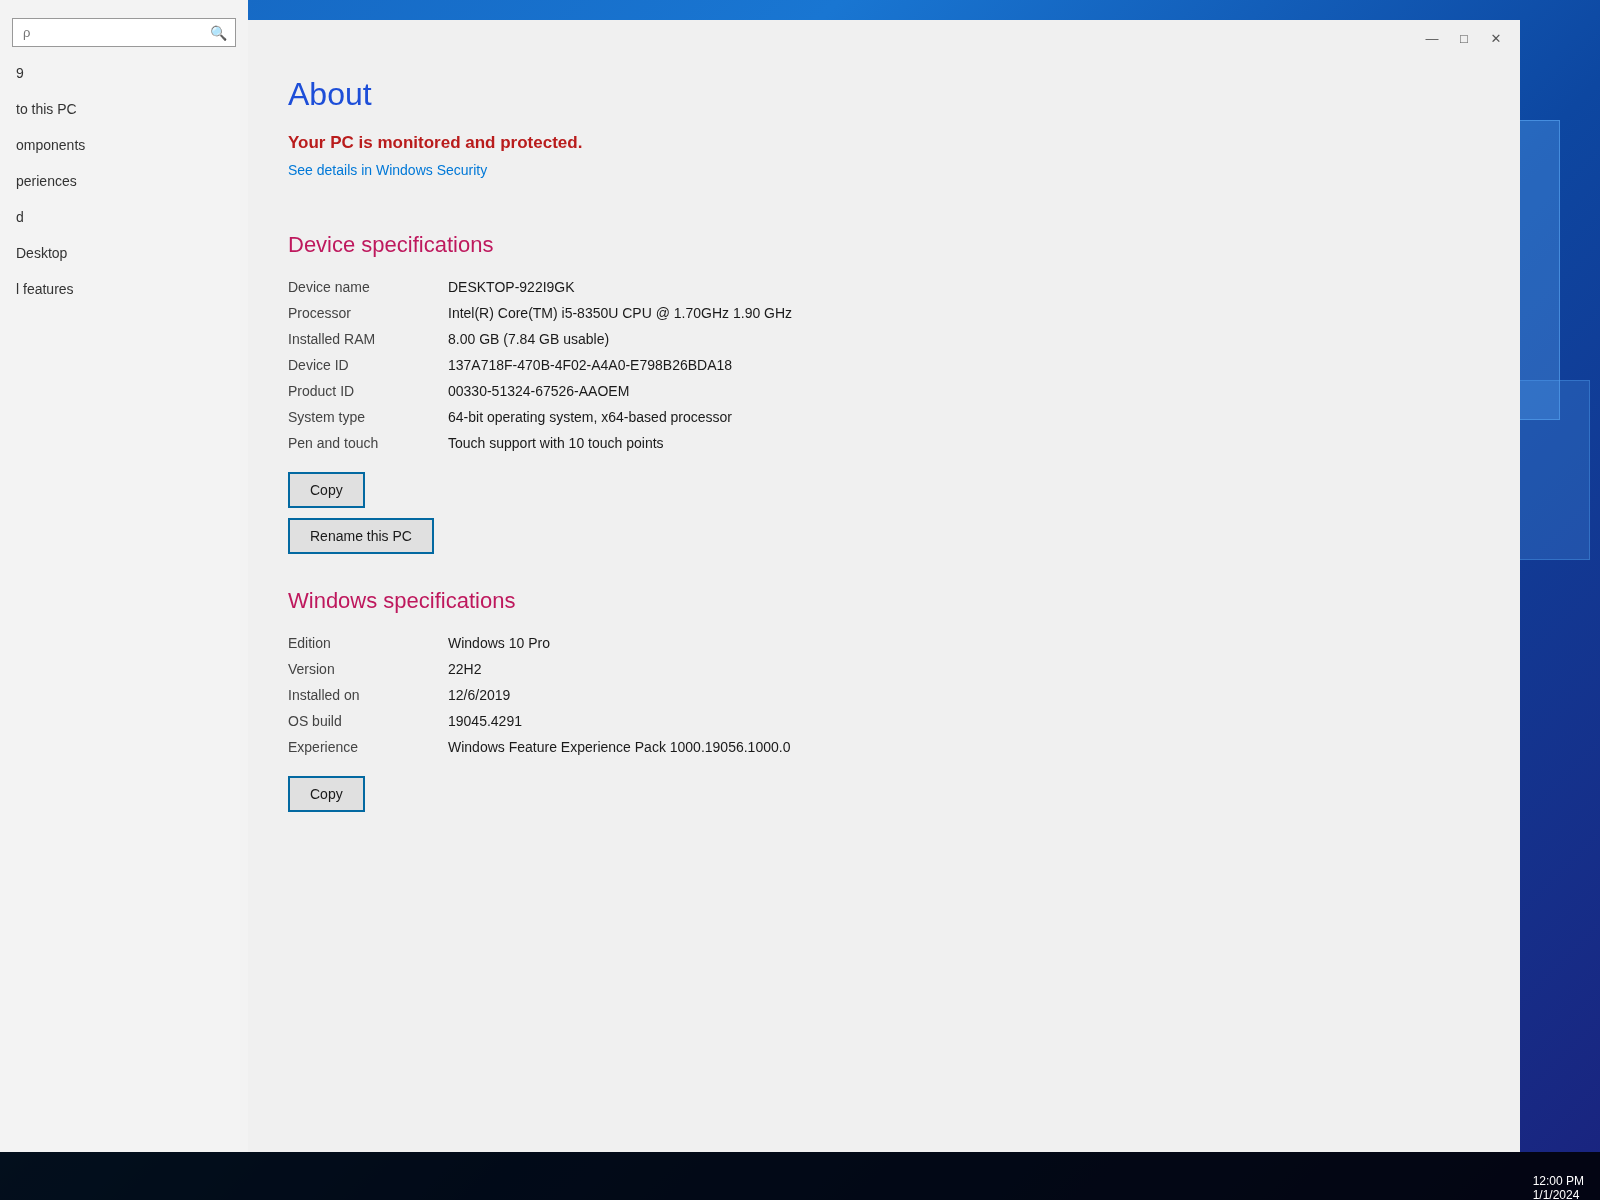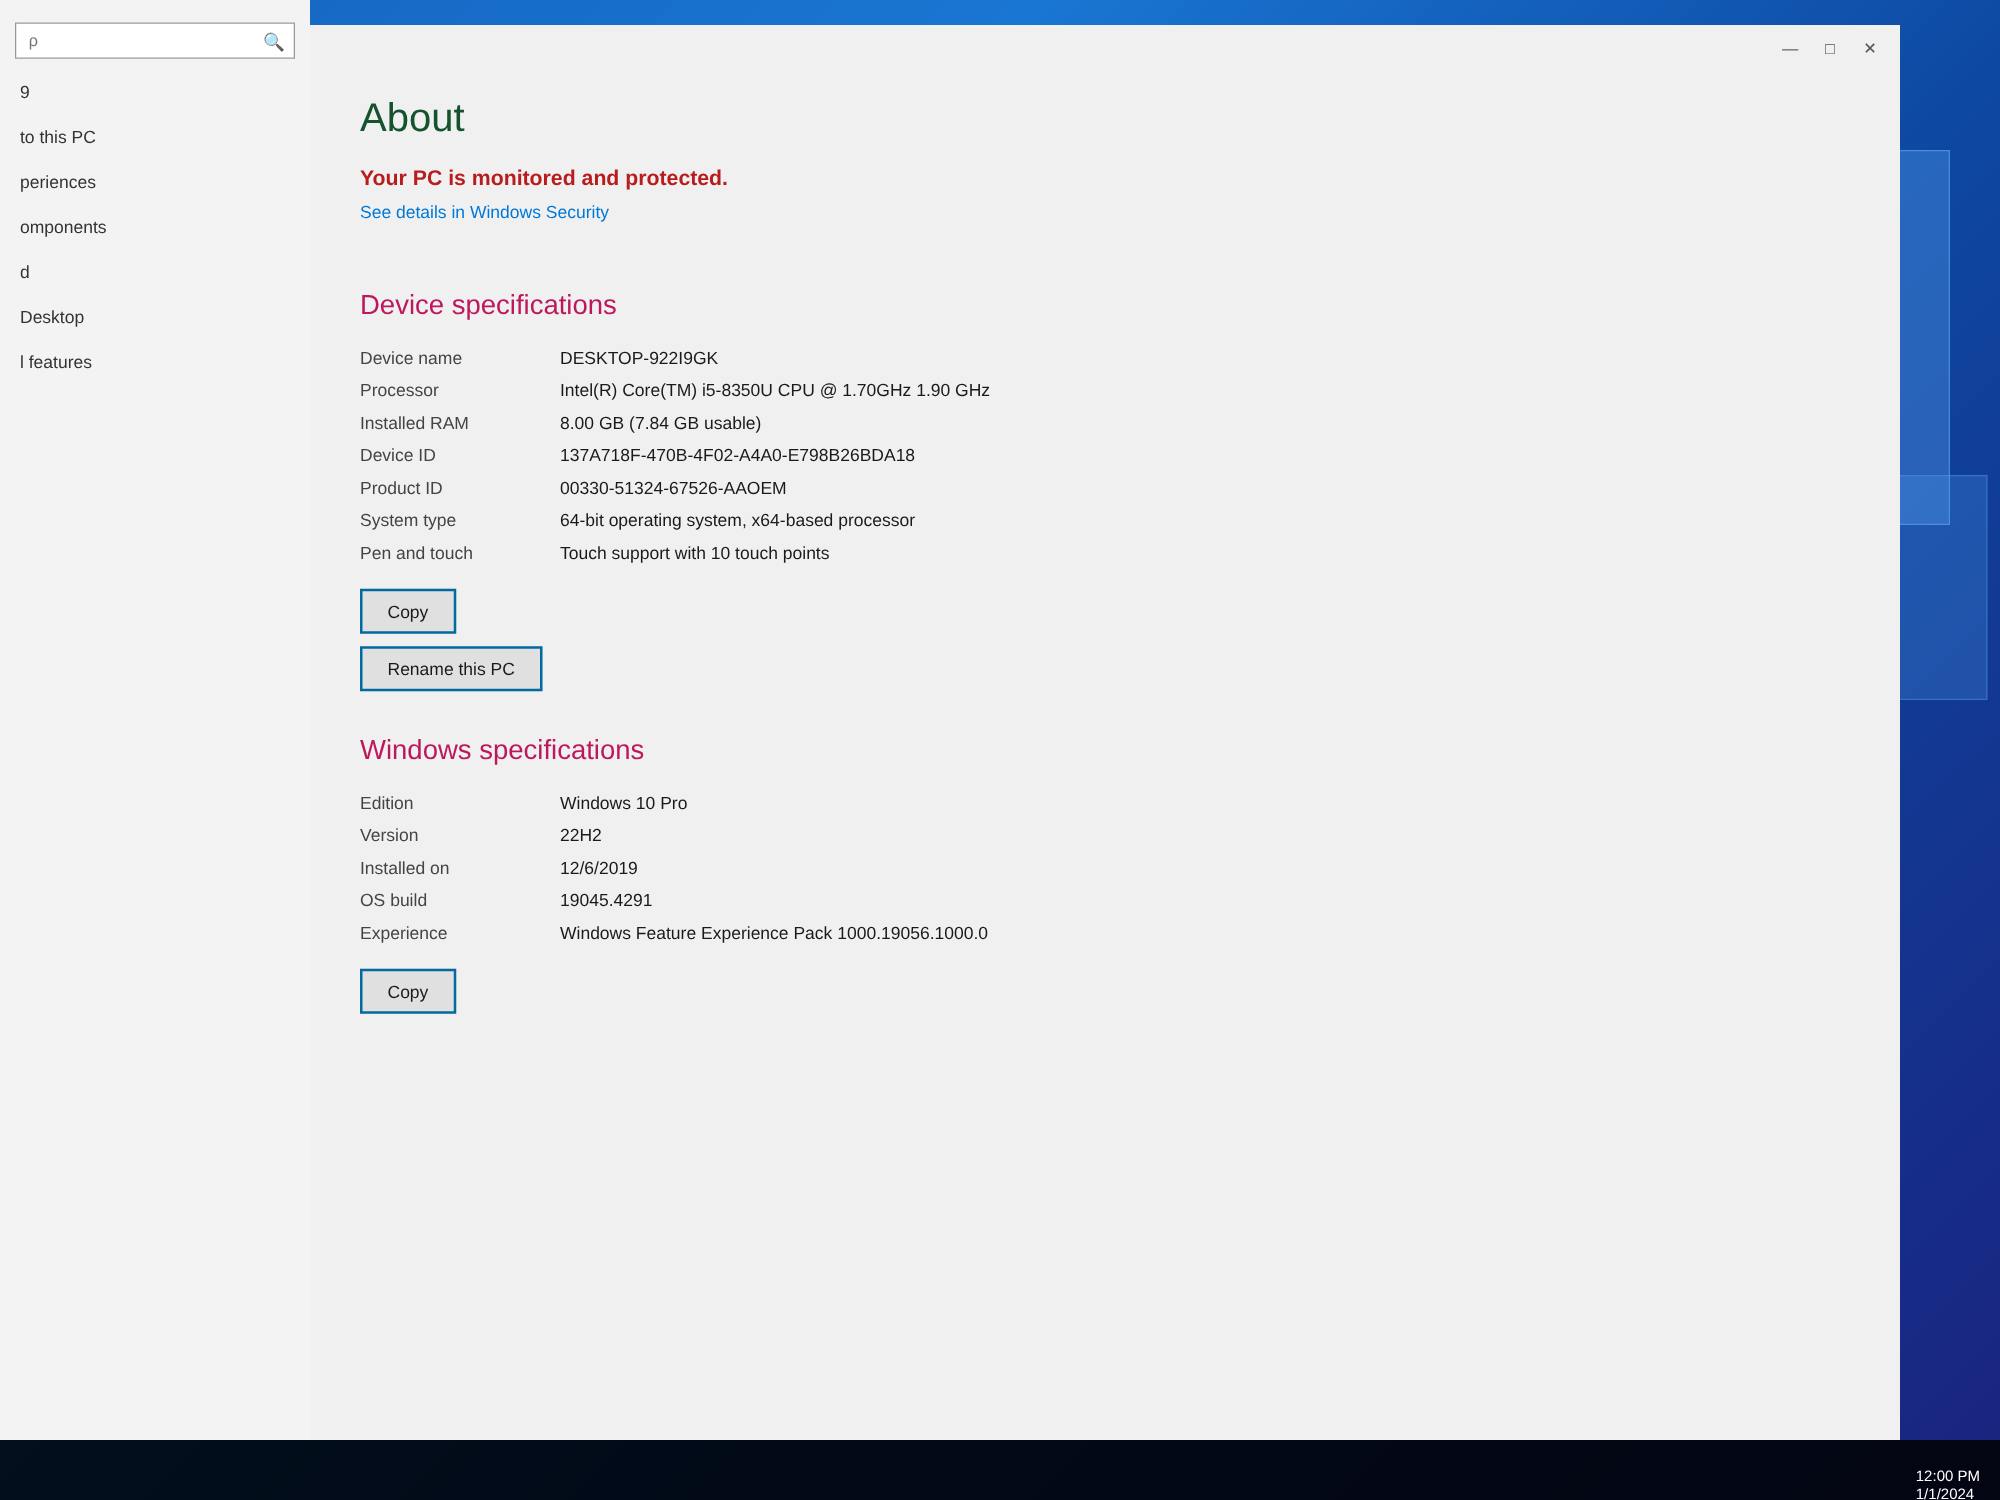--- a/index.html
+++ b/index.html
@@ -107,21 +107,21 @@
     .window-content {
       flex: 1;
       padding: 20px 40px 20px 40px;
       overflow-y: auto;
       background: #f0f0f0;
     }
 
     .page-title {
       font-size: 32px;
       font-weight: 300;
-      color: #14532d;
+      color: #1d4ed8;
       margin-bottom: 20px;
     }
 
     .protection-status {
       font-size: 17px;
       font-weight: 600;
       color: #b91c1c;
       margin-bottom: 8px;
     }
 
@@ -224,24 +224,24 @@
     <div class="search-icon-wrap">🔍</div>
   </div>
 
   <div class="sidebar-item">
     <span>9</span>
   </div>
   <div class="sidebar-item">
     <span>to this PC</span>
   </div>
   <div class="sidebar-item">
+    <span>omponents</span>
+  </div>
+  <div class="sidebar-item">
     <span>periences</span>
-  </div>
-  <div class="sidebar-item">
-    <span>omponents</span>
   </div>
   <div class="sidebar-item">
     <span>d</span>
   </div>
   <div class="sidebar-item">
     <span>Desktop</span>
   </div>
   <div class="sidebar-item">
     <span>l features</span>
   </div>

